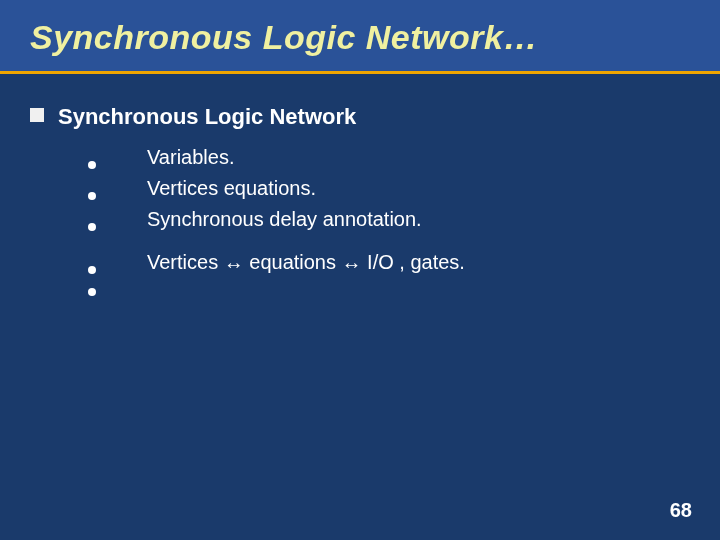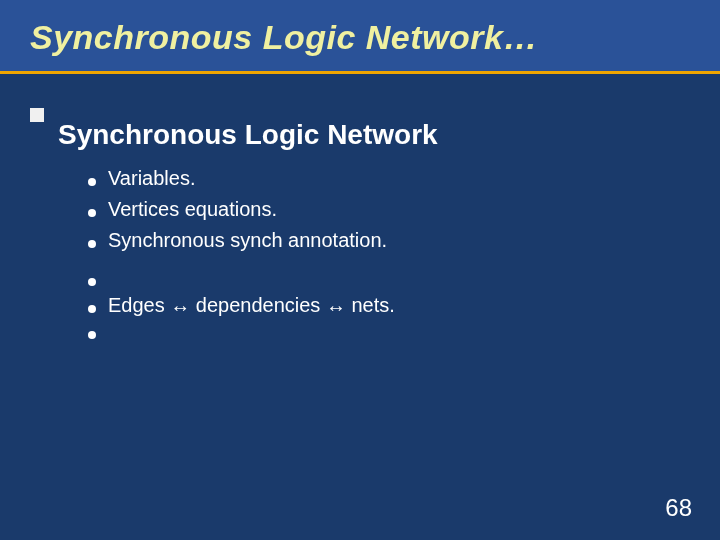--- a/index.html
+++ b/index.html
@@ -53,36 +53,36 @@
     .bullet-square {
       width: 14px;
       height: 14px;
       background-color: #f0f0f0;
       min-width: 14px;
       margin-top: 4px;
       margin-right: 14px;
     }
 
     .bullet-text {
-      font-size: 28px;
+      font-size: 22px;
       font-weight: bold;
       color: white;
-      margin-top: 15px;
     }
 
     .sub-bullets {
       margin-left: 58px;
       margin-top: 8px;
       margin-bottom: 8px;
     }
 
     .sub-bullet-item {
       display: flex;
-      align-items: center;
+      align-items: flex-end;
       margin-bottom: 8px;
+      gap: 39px;
     }
 
     .sub-bullet-dot {
       width: 8px;
       height: 8px;
       background-color: white;
       border-radius: 50%;
       min-width: 8px;
       margin-top: 6px;
       margin-right: 12px;
@@ -91,21 +91,22 @@
     .sub-bullet-text {
       font-size: 20px;
       color: white;
     }
 
     .page-number {
       position: absolute;
       bottom: 18px;
       right: 28px;
       color: white;
-      font-size: 24px;
+      font-size: 20px;
+      font-weight: bold;
     }
 
     .section {
       margin-bottom: 20px;
     }
   </style>
 </head>
 <body>
 
 <div class="slide">
@@ -125,33 +126,30 @@
         <div class="sub-bullet-item">
           <div class="sub-bullet-dot"></div>
           <span class="sub-bullet-text">Variables.</span>
         </div>
         <div class="sub-bullet-item">
           <div class="sub-bullet-dot"></div>
           <span class="sub-bullet-text">Vertices equations.</span>
         </div>
         <div class="sub-bullet-item">
           <div class="sub-bullet-dot"></div>
-          <span class="sub-bullet-text">Synchronous synch annotation.</span>
+          <span class="sub-bullet-text">Synchronous delay annotation.</span>
         </div>
       </div>
     </div>
 
     <div class="section">
       <div class="sub-bullets">
         <div class="sub-bullet-item">
           <div class="sub-bullet-dot"></div>
-        </div>
-        <div class="sub-bullet-item">
-          <div class="sub-bullet-dot"></div>
-          <span class="sub-bullet-text">Edges ↔ dependencies ↔ nets.</span>
+          <span class="sub-bullet-text">Vertices ↔ equations ↔ I/O , gates.</span>
         </div>
         <div class="sub-bullet-item">
           <div class="sub-bullet-dot"></div>
         </div>
       </div>
     </div>
 
   </div>
 
   <div class="page-number">68</div>

